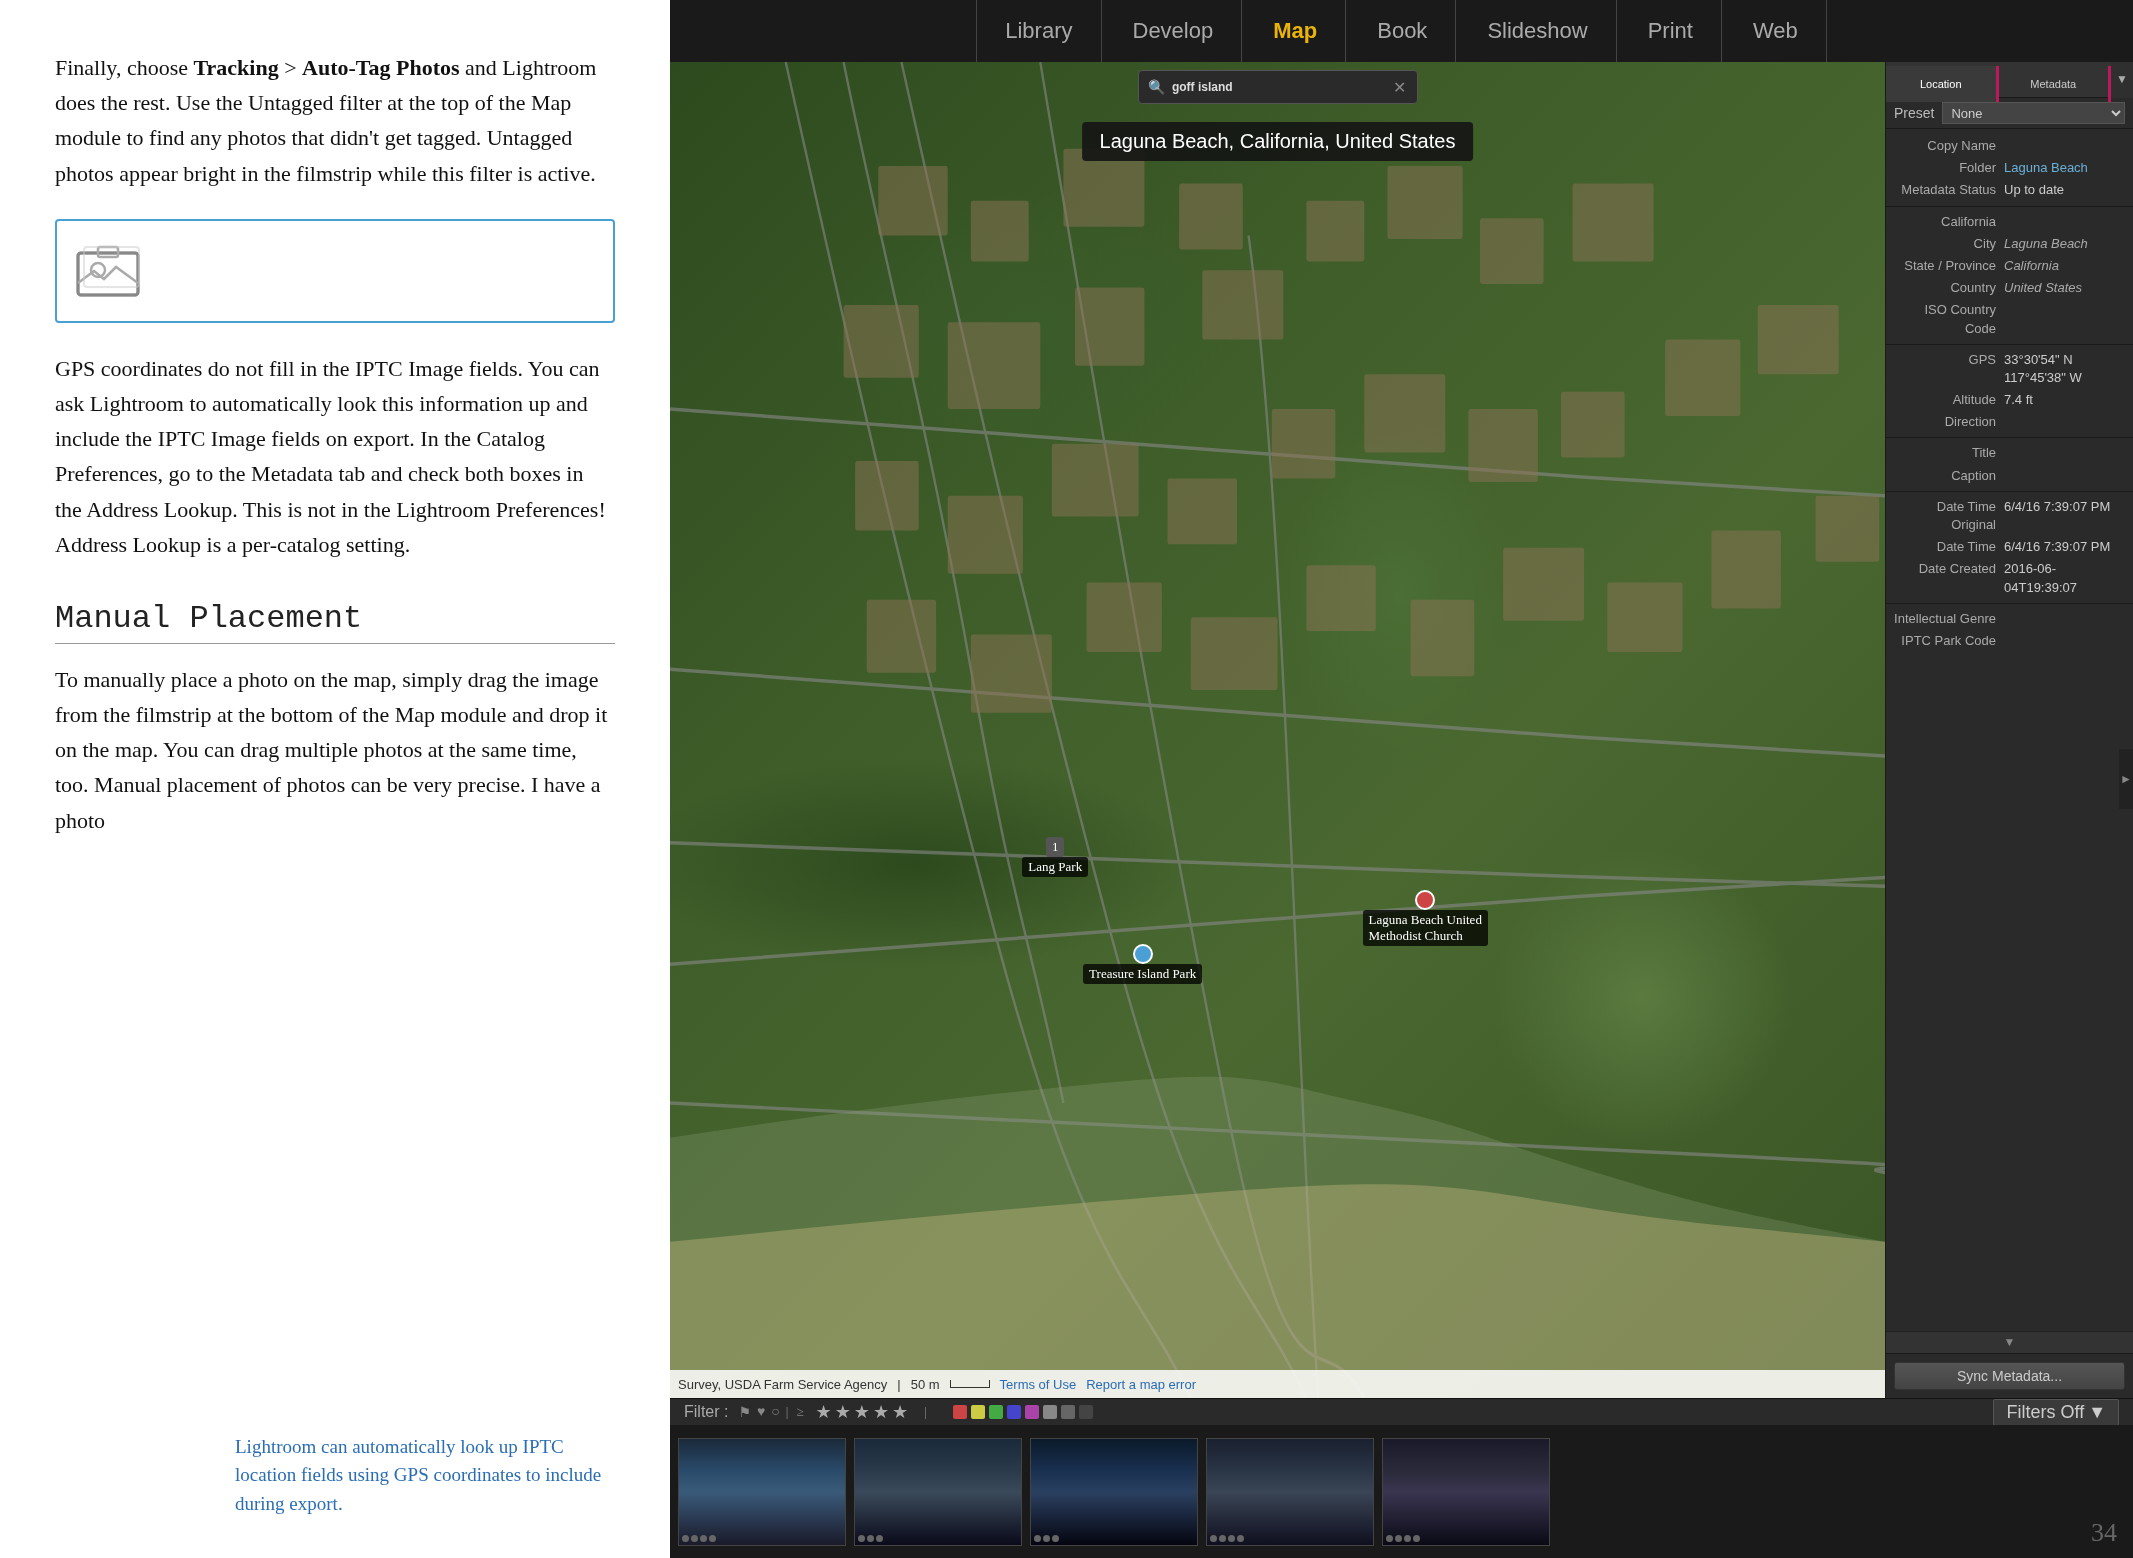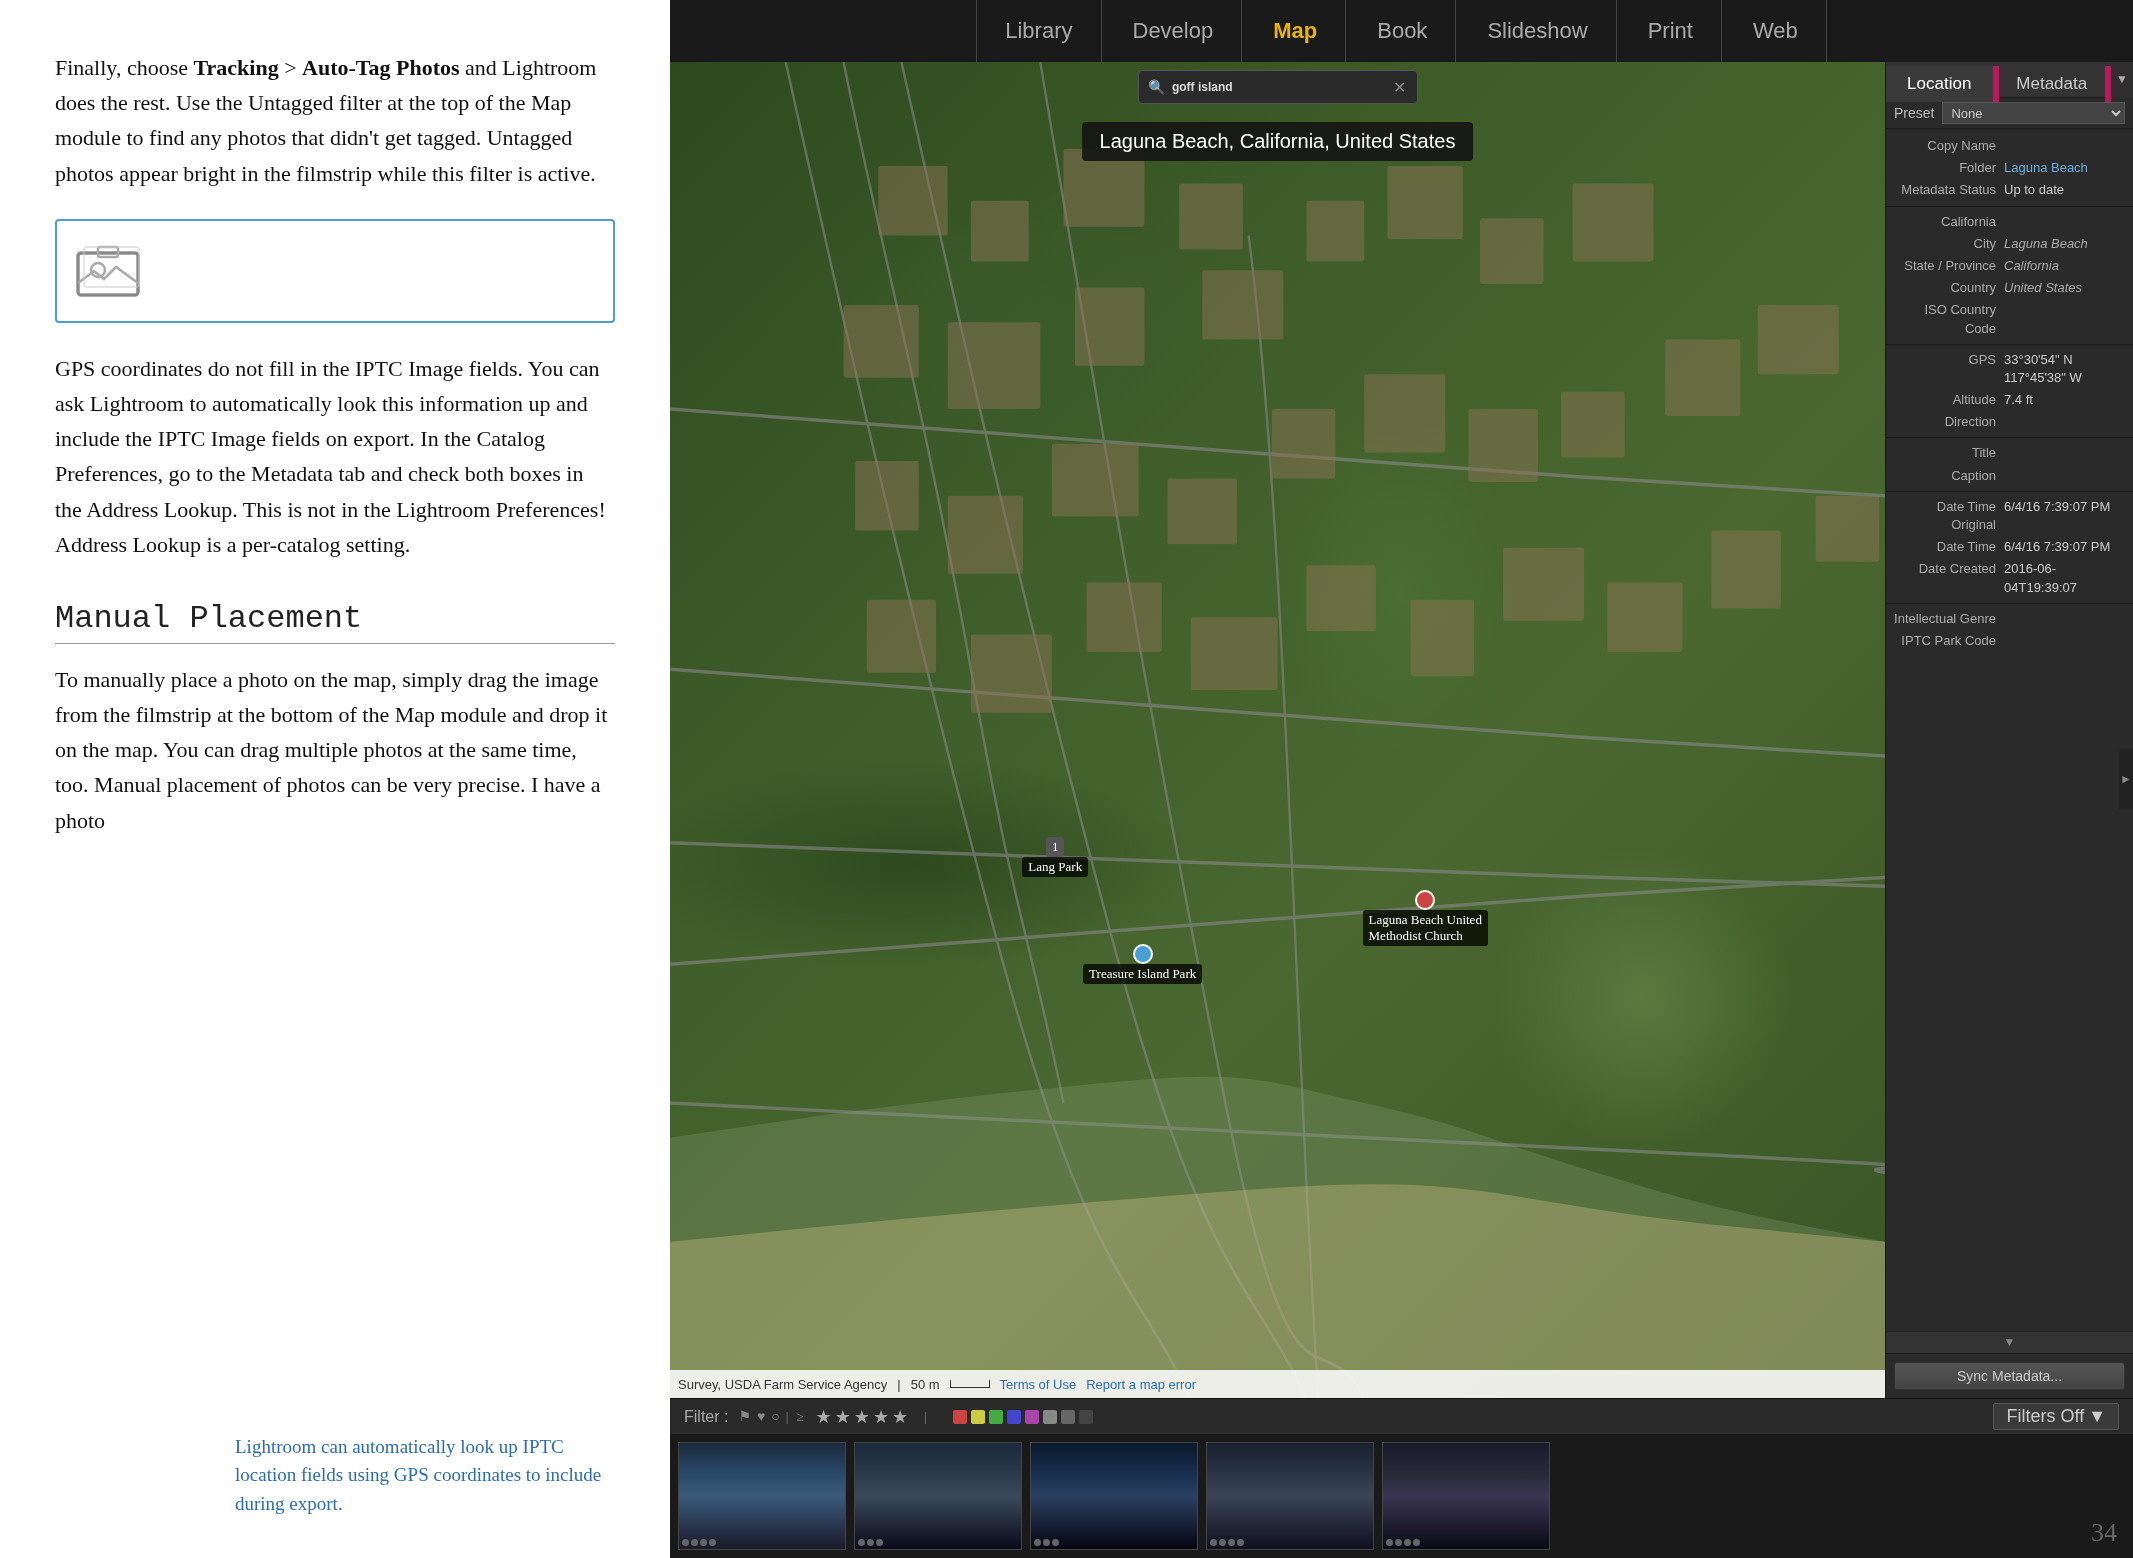--- a/index.html
+++ b/index.html
@@ -304,25 +304,25 @@
       align-items: center;
       border-bottom: 1px solid #1a1a1a;
     }
 
     .sidebar-tab {
       flex: 1;
       height: 36px;
       display: flex;
       align-items: center;
       justify-content: center;
-      font-size: 17px;
+      font-size: 11px;
       color: #ccc;
       font-family: Arial, sans-serif;
       cursor: pointer;
-      border-right: 6px solid #be185d;
+      border-right: 3px solid #be185d;
       margin-top: 9px;
     }
 
     .sidebar-tab.active {
       background: #3a3a3a;
       color: #fff;
     }
 
     .sidebar-tab-dropdown {
       width: 22px;
@@ -445,21 +445,21 @@
     
     .filmstrip {
       height: 160px;
       background: #1a1a1a;
       display: flex;
       flex-direction: column;
       flex-shrink: 0;
     }
 
     .filter-bar {
-      height: 36px;
+      height: 27px;
       background: #2a2a2a;
       display: flex;
       align-items: center;
       padding: 0 14px;
       gap: 10px;
       border-top: 1px solid #111;
     }
 
     .filter-label {
       color: #aaa;

